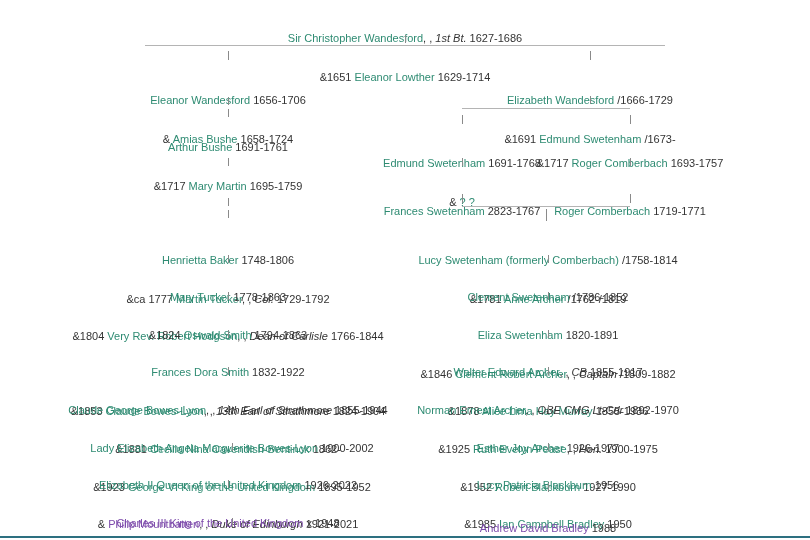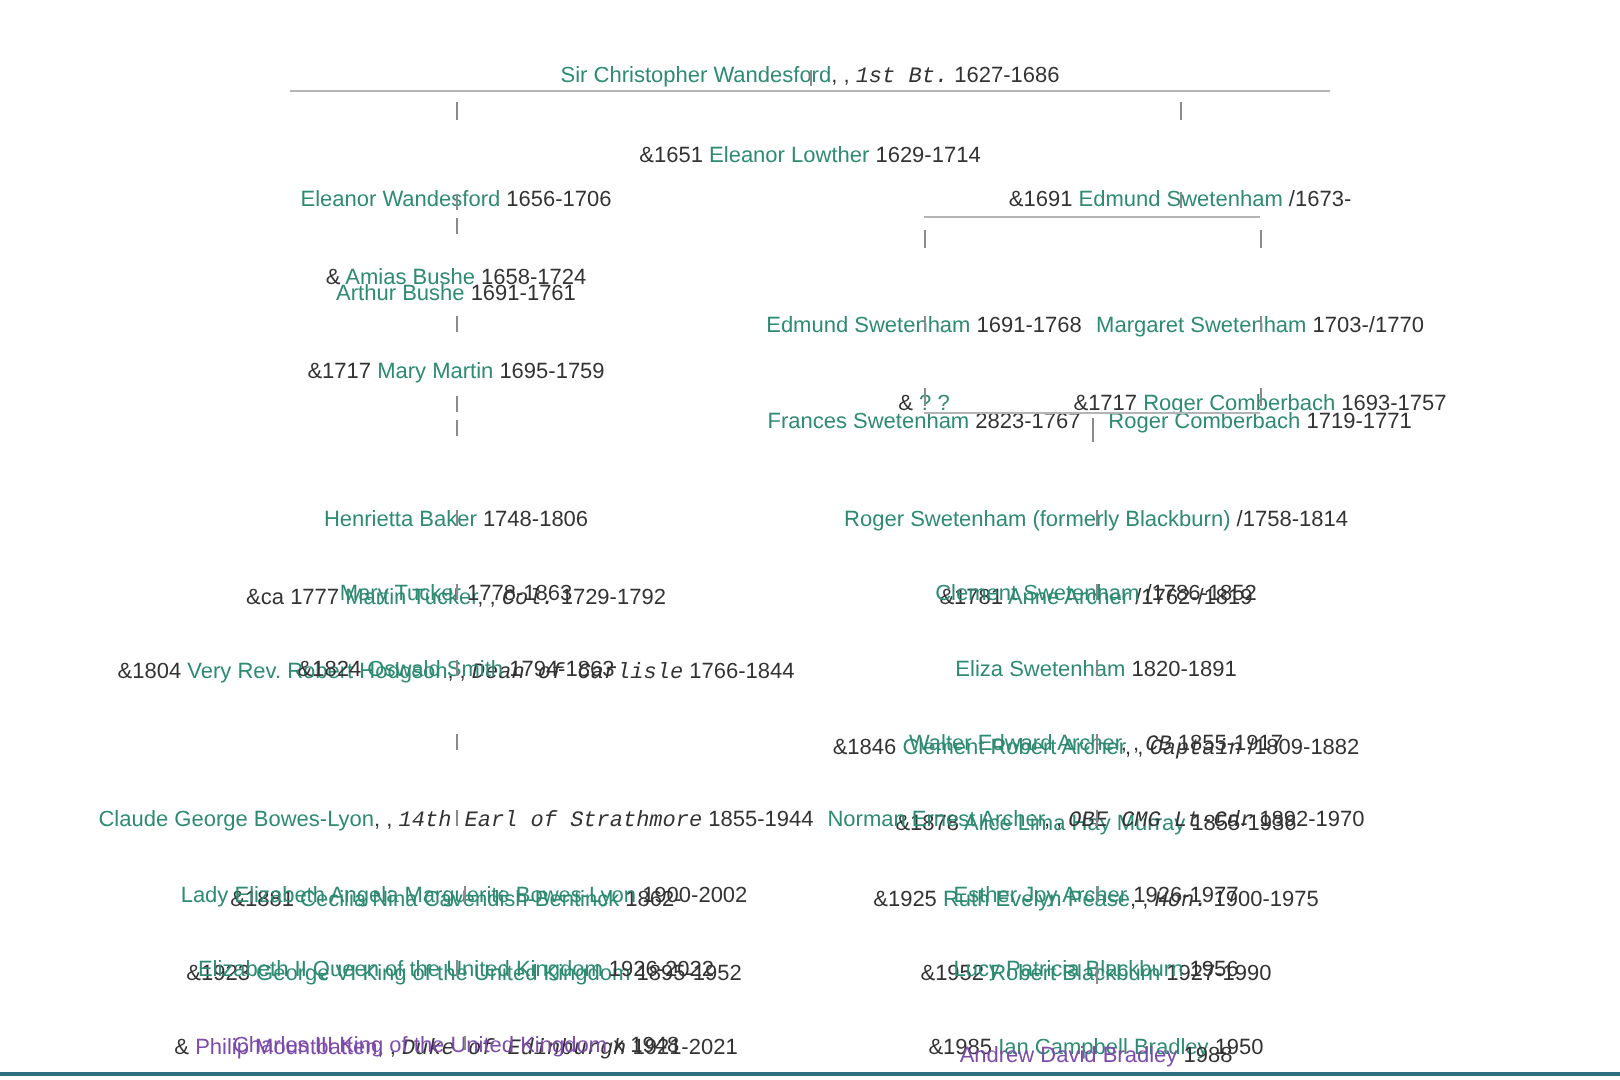--- a/index.html
+++ b/index.html
@@ -4,88 +4,92 @@
 <style>
   html,body{margin:0;padding:0;background:#ffffff;}
   .canvas{
     position:relative;width:810px;height:540px;background:#ffffff;overflow:hidden;
     font-family:"Liberation Sans",sans-serif;font-size:11px;
     --green:#2e8b72;--purple:#7d4bab;--ink:#333333;--conn:#8a8a8a;--hline:#b4b4b4;--rule:#2d7080;
   }
   .node{position:absolute;transform:translateX(-50%);text-align:center;line-height:13px;white-space:pre;color:var(--ink);}
   .g{color:var(--green);}
   .p{color:var(--purple);}
-  .i{font-style:italic;font-family:Liberation Mono, monospace;}
+  .i{font-style:italic;}
   .vt{position:absolute;width:1px;background:var(--conn);}
   .hl{position:absolute;height:1px;background:var(--hline);}
   .bottom-rule{position:absolute;left:0;top:536px;width:810px;height:2px;background:var(--rule);}
 </style>
 </head>
 <body>
 
 <div class="canvas" style="--green: #2e8b72; --purple: #7d4bab; --ink: #333333; --conn: #8a8a8a; --hline: #b4b4b4; --rule: #2d7080;">
 
   <div class="node" style="left:405px;top:6px">
     <div><span class="g">Sir Christopher Wandesford</span><span>, , </span><span class="i">1st Bt.</span><span> 1627-1686</span></div>
     <div><span>&amp;1651 </span><span class="g">Eleanor Lowther</span><span> 1629-1714</span></div>
   </div>
 
   <div class="node" style="left:228px;top:68px">
     <div><span class="g">Eleanor Wandesford</span><span> 1656-1706</span></div>
     <div><span>&amp; </span><span class="g">Amias Bushe</span><span> 1658-1724</span></div>
   </div>
   <div class="node" style="left:590px;top:68px">
+    <div><span class="g">Elizabeth Wandesford</span><span> /1666-1729</span></div>
     <div><span>&amp;1691 </span><span class="g">Edmund Swetenham</span><span> /1673-</span></div>
   </div>
 
   <div class="node" style="left:228px;top:115px">
     <div><span class="g">Arthur Bushe</span><span> 1691-1761</span></div>
     <div><span>&amp;1717 </span><span class="g">Mary Martin</span><span> 1695-1759</span></div>
   </div>
   <div class="node" style="left:462px;top:131px">
     <div><span class="g">Edmund Swetenham</span><span> 1691-1768</span></div>
     <div><span>&amp; </span><span class="g">? ?</span></div>
   </div>
   <div class="node" style="left:630px;top:131px">
-    <div><span class="g">Margaret Swetenham</span><span> 1703-/1770</span></div>
     <div><span>&amp;1717 </span><span class="g">Roger Comberbach</span><span> 1693-1757</span></div>
   </div>
 
   <div class="node" style="left:462px;top:179px">
     <div><span class="g">Frances Swetenham</span><span> 2823-1767</span></div>
   </div>
   <div class="node" style="left:630px;top:179px">
     <div><span class="g">Roger Comberbach</span><span> 1719-1771</span></div>
   </div>
 
   <div class="node" style="left:228px;top:228px">
     <div><span class="g">Henrietta Baker</span><span> 1748-1806</span></div>
     <div><span>&amp;ca 1777 </span><span class="g">Martin Tucker</span><span>, , </span><span class="i">Col.</span><span> 1729-1792</span></div>
   </div>
   <div class="node" style="left:548px;top:228px">
-    <div><span class="g">Roger Swetenham (formerly Blackburn)</span><span> /1758-1814</span></div>
+    <div><span class="g">Lucy Swetenham (formerly Comberbach)</span><span> /1758-1814</span></div>
     <div><span>&amp;1781 </span><span class="g">Anne Archer</span><span> /1762-/1819</span></div>
   </div>
 
   <div class="node" style="left:228px;top:265px">
     <div><span class="g">Mary Tucker</span><span> 1778-1863</span></div>
     <div><span>&amp;1804 </span><span class="g">Very Rev. Robert Hodgson</span><span>, , </span><span class="i">Dean of Carlisle</span><span> 1766-1844</span></div>
   </div>
   <div class="node" style="left:548px;top:265px">
     <div><span class="g">Clement Swetenham</span><span> /1786-1852</span></div>
   </div>
 
   <div class="node" style="left:228px;top:303px">
     <div><span>&amp;1824 </span><span class="g">Oswald Smith</span><span> 1794-1863</span></div>
   </div>
   <div class="node" style="left:548px;top:303px">
     <div><span class="g">Eliza Swetenham</span><span> 1820-1891</span></div>
     <div><span>&amp;1846 </span><span class="g">Clement Robert Archer</span><span>, , </span><span class="i">Captain</span><span> /1809-1882</span></div>
   </div>
 
+  <div class="node" style="left:228px;top:340px">
+    <div><span class="g">Frances Dora Smith</span><span> 1832-1922</span></div>
+    <div><span>&amp;1853 </span><span class="g">Claude Bowes-Lyon</span><span>, , </span><span class="i">13th Earl of Strathmore</span><span> 1824-1904</span></div>
+  </div>
   <div class="node" style="left:548px;top:340px">
     <div><span class="g">Walter Edward Archer</span><span>, , </span><span class="i">CB</span><span> 1855-1917</span></div>
     <div><span>&amp;1878 </span><span class="g">Alice Lima Hay Murray</span><span> 1855-1936</span></div>
   </div>
 
   <div class="node" style="left:228px;top:378px">
     <div><span class="g">Claude George Bowes-Lyon</span><span>, , </span><span class="i">14th Earl of Strathmore</span><span> 1855-1944</span></div>
     <div><span>&amp;1881 </span><span class="g">Cecilia Nina Cavendish-Bentinck</span><span> 1862-</span></div>
   </div>
   <div class="node" style="left:548px;top:378px">

